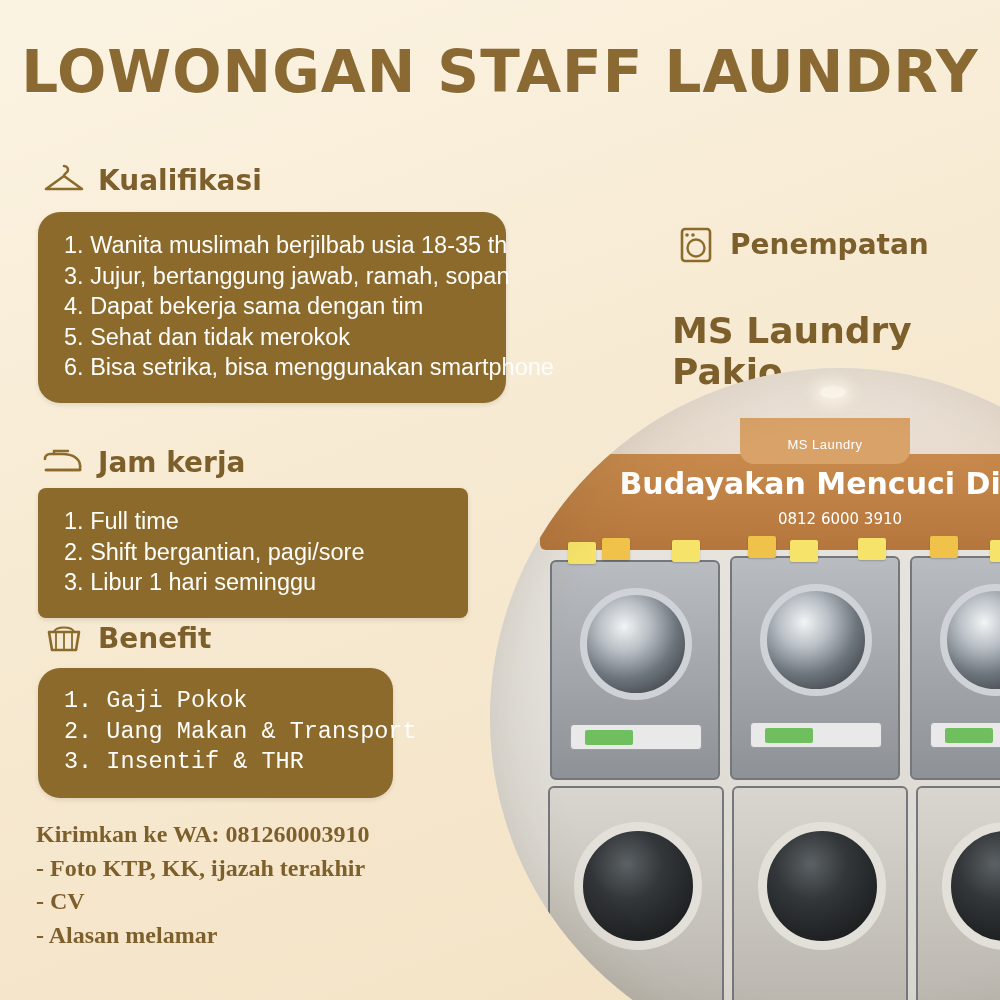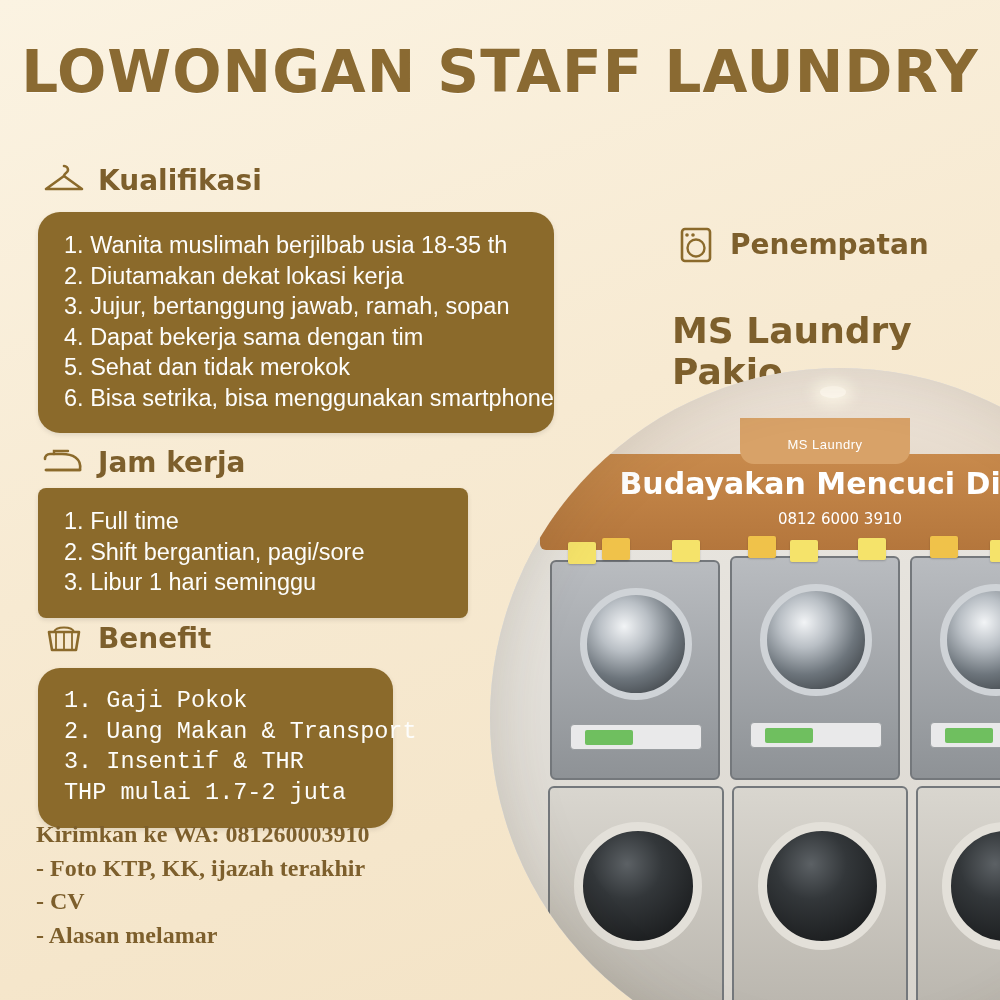--- a/index.html
+++ b/index.html
@@ -54,21 +54,21 @@
   }
   .box ol, .box ul { margin: 0; padding: 0; list-style: none; }
   .box li {
     font-size: 23.5px;
     line-height: 1.30;
     white-space: nowrap;
     color: #fdfdfb;
   }
 
   
-  #box-kualifikasi { left: 38px;  top: 212px; width: 516px; }
+  #box-kualifikasi { left: 38px;  top: 212px; width: 468px; }
   #box-jam         { left: 38px;  top: 488px; width: 430px; border-radius: 8px; }
   #box-benefit     { left: 38px;  top: 668px; width: 355px; font-family: Liberation Mono, monospace; }
 
   #head-kualifikasi { left: 40px; top: 160px; }
   #head-jam         { left: 40px; top: 442px; }
   #head-benefit     { left: 40px; top: 618px; }
 
   
   #head-penempatan { left: 672px; top: 224px; }
   #penempatan-value {
@@ -197,21 +197,20 @@
         <path d="M24 6 a4 4 0 0 1 4 4 c0 3-4 3-4 6" fill="none" stroke="#8b6a2b" stroke-width="2.6" stroke-linecap="round"></path>
         <path d="M24 16 L6 29 h36 z" fill="none" stroke="#8b6a2b" stroke-width="2.6" stroke-linejoin="round"></path>
       </svg>
     </span>
     <span class="htext">Kualifikasi</span>
   </div>
 
   <div class="box" id="box-kualifikasi">
     <ol>
       <li>1. Wanita muslimah berjilbab usia 18-35 th</li>
-      <li>2. Diutamakan dekat lokasi kerja</li>
       <li>3. Jujur, bertanggung jawab, ramah, sopan</li>
       <li>4. Dapat bekerja sama dengan tim</li>
       <li>5. Sehat dan tidak merokok</li>
       <li>6. Bisa setrika, bisa menggunakan smartphone</li>
     </ol>
   </div>
 
   <div class="head" id="head-jam">
     <span class="icon">
       <svg viewBox="0 0 48 40" width="48" height="40">
@@ -240,21 +239,20 @@
       </svg>
     </span>
     <span class="htext">Benefit</span>
   </div>
 
   <div class="box" id="box-benefit">
     <ol>
       <li>1. Gaji Pokok</li>
       <li>2. Uang Makan &amp; Transport</li>
       <li>3. Insentif &amp; THR</li>
-      <li>THP mulai 1.7-2 juta</li>
     </ol>
   </div>
 
   <div class="head" id="head-penempatan">
     <span class="icon">
       <svg viewBox="0 0 48 40" width="48" height="40">
         <rect x="10" y="5" width="28" height="32" rx="3" fill="none" stroke="#8b6a2b" stroke-width="2.6"></rect>
         <circle cx="24" cy="24" r="8.5" fill="none" stroke="#8b6a2b" stroke-width="2.4"></circle>
         <circle cx="15" cy="11" r="1.8" fill="#8b6a2b"></circle>
         <circle cx="21" cy="11" r="1.8" fill="#8b6a2b"></circle>

